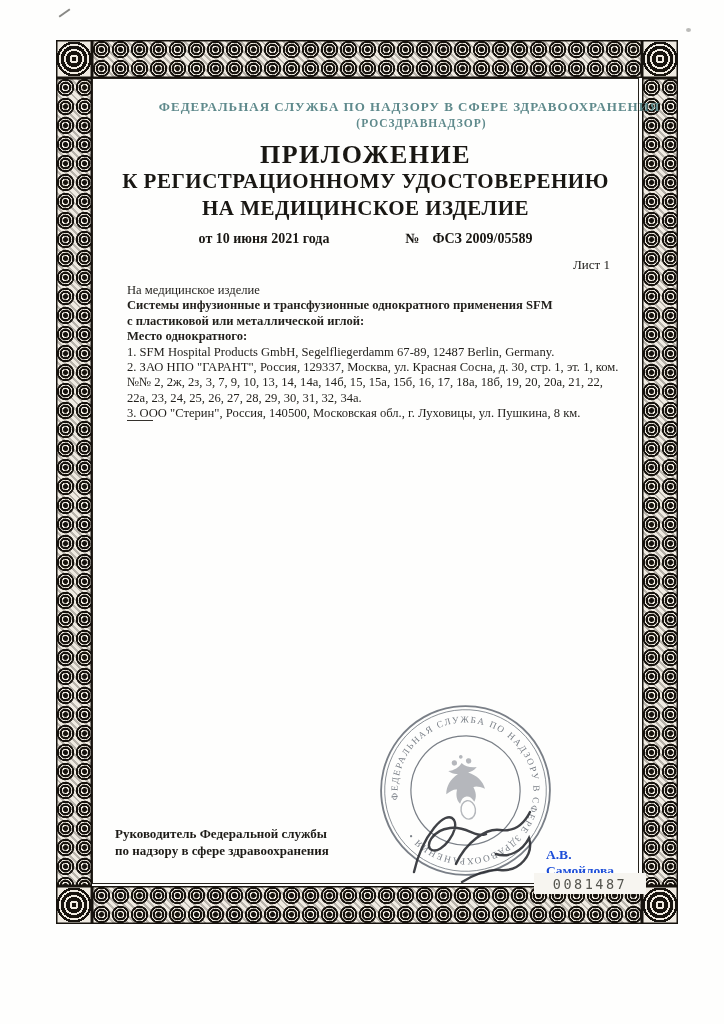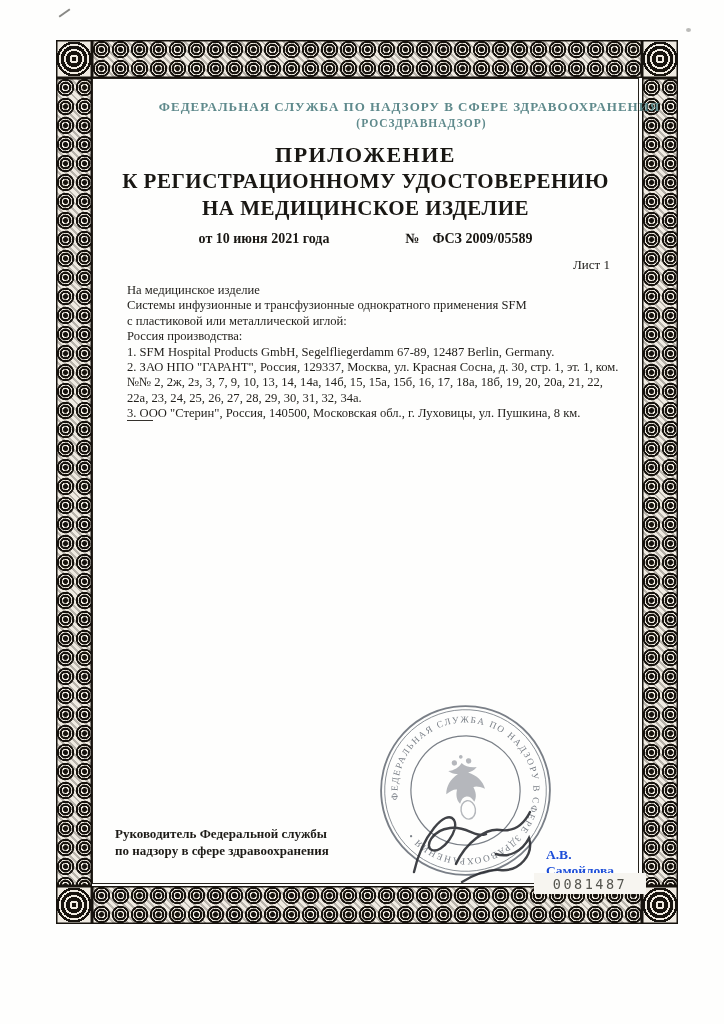--- a/index.html
+++ b/index.html
@@ -33,29 +33,29 @@
   .content{
     position:absolute;left:92px;top:78px;width:547px;height:806px;
     border:1.5px solid #26221c;box-sizing:border-box;z-index:1;
   }
   .agency{position:absolute;top:20px;left:0;width:100%;text-align:center;
     color:#5f8a8c;font-weight:bold;font-size:13px;letter-spacing:1px;line-height:16px;
     filter:blur(.4px);padding-left:44px;}
   .agency-sub{font-size:11.5px;letter-spacing:1px;margin-left:24px;}
   .title{position:absolute;top:62px;left:0;width:100%;text-align:center;
     font-weight:bold;color:#191713;line-height:27px;}
-  .t1{font-size:22px;letter-spacing:1.5px;}
+  .t1{font-size:26px;letter-spacing:1.5px;}
   .t2,.t3{font-size:21px;letter-spacing:.5px;}
   .date-row{position:absolute;top:152px;left:0;width:100%;display:flex;justify-content:center;
     gap:76px;font-weight:bold;font-size:14px;color:#191713;}
   .num-group{display:flex;gap:13px;}
   .sheet{position:absolute;top:178px;right:28px;font-size:13px;color:#23211d;}
   .body-text{position:absolute;top:204px;left:34px;width:500px;font-size:12.6px;line-height:15.4px;}
   .body-text p{margin:0;}
-  .b{font-weight:normal;}
+  .b{font-weight:bold;}
   .item3{margin-top:6px;position:relative;}
   .item3::after{content:"";position:absolute;left:0;bottom:1px;width:26px;height:1px;background:#34312c;}
   .signer{position:absolute;top:746px;left:22px;font-weight:bold;font-size:13px;line-height:17px;color:#1d1b17;z-index:4;}
   .name{position:absolute;top:768px;left:453px;font-weight:bold;font-size:13.5px;color:#1d4ed8;z-index:4;}
   
   .seal{position:absolute;left:378px;top:703px;z-index:2;filter:blur(.3px);}
   .autograph{position:absolute;left:402px;top:792px;z-index:3;}
   .serial{
     position:absolute;left:534px;top:873px;width:112px;height:21px;z-index:5;
     background:#f7f5f0;display:flex;align-items:center;justify-content:center;
@@ -101,21 +101,21 @@
         <span>ФСЗ 2009/05589</span>
       </span>
     </div>
 
     <div class="sheet">Лист 1</div>
 
     <div class="body-text">
       <p>На медицинское изделие</p>
       <p class="b">Системы инфузионные и трансфузионные однократного применения SFM</p>
       <p class="b">с пластиковой или металлической иглой:</p>
-      <p class="b">Россия производства:</p>
+      <p class="b">Место однократного:</p>
       <p>1. SFM Hospital Products GmbH, Segelfliegerdamm 67-89, 12487 Berlin, Germany.</p>
       <p>2. ЗАО НПО "ГАРАНТ", Россия, 129337, Москва, ул. Красная Сосна, д. 30, стр. 1, эт. 1, ком. №№ 2, 2ж, 2з, 3, 7, 9, 10, 13, 14, 14а, 14б, 15, 15а, 15б, 16, 17, 18а, 18б, 19, 20, 20а, 21, 22, 22а, 23, 24, 25, 26, 27, 28, 29, 30, 31, 32, 34а.</p>
       <p class="item3">3. ООО "Стерин", Россия, 140500, Московская обл., г. Луховицы, ул. Пушкина, 8 км.</p>
     </div>
 
     <div class="signer">
       <div>Руководитель Федеральной службы</div>
       <div>по надзору в сфере здравоохранения</div>
     </div>
 

